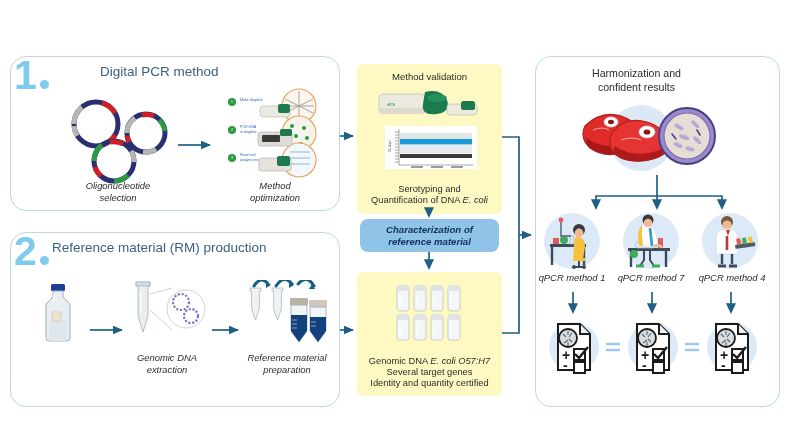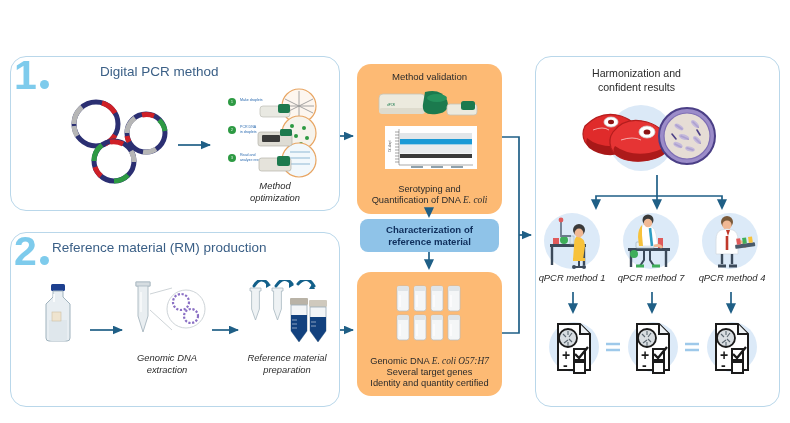--- a/index.html
+++ b/index.html
@@ -45,41 +45,41 @@
 
   .step-label{
     position:absolute;text-align:center;font-style:italic;
     font-size:9.4px;color:#2b2b2b;line-height:11.5px;
   }
   .step-label.plain{font-style:normal;}
   .step-label i{font-style:italic;}
 
   
   .midbox{
-    position:absolute;background:#fdba74;border-radius:14px;
+    position:absolute;background:#fef9c3;border-radius:6px;
     box-sizing:border-box;
   }
   #box-validation{left:357px;top:64px;width:145px;height:150px;}
   #box-genomic{left:357px;top:272px;width:145px;height:124px;}
   #box-charact{
     left:360px;top:219px;width:139px;height:33px;
     background:#8fc3e8;border-radius:8px;
   }
   .box-head{
     position:absolute;left:0;right:0;top:7px;text-align:center;
     font-size:9.6px;color:#2b2b2b;
   }
   .box-foot{
     position:absolute;left:2px;right:2px;text-align:center;
     font-size:9.3px;color:#2b2b2b;line-height:11px;
   }
-  .box-foot i{font-style:italic;font-family:Liberation Serif, serif;}
+  .box-foot i{font-style:italic;}
   #box-charact .ctext{
     position:absolute;left:0;right:0;top:5px;text-align:center;
-    font-size:9.6px;font-weight:bold;color:#0f2f5c;
+    font-size:9.6px;font-weight:bold;font-style:italic;color:#0f2f5c;
     line-height:12px;
   }
 
   .right-head{
     position:absolute;left:535px;top:66px;width:203px;text-align:center;
     font-size:10.6px;color:#2b2b2b;line-height:14px;
   }
 
   svg.layer{position:absolute;left:0;top:0;width:790px;height:423px;pointer-events:none;}
   .ic{position:absolute;}
@@ -118,20 +118,21 @@
           <circle r="20" stroke="#2b2f72"></circle>
           <path d="M-20 0 A20 20 0 0 1 -12 -16" stroke="#2d9a43"></path>
           <path d="M -4 -19 A20 20 0 0 1 9 -17" stroke="#cf2027"></path>
           <path d="M 17 -10 A20 20 0 0 1 20 1" stroke="#b6b6b6"></path>
           <path d="M 14 14 A20 20 0 0 1 0 20" stroke="#2d9a43"></path>
           <path d="M-13 15 A20 20 0 0 1 -19 6" stroke="#cf2027"></path>
         </g>
       </g>
     </svg>
   </div>
+  <div class="step-label" style="left:58px;top:180px;width:120px;">Oligonucleotide<br>selection</div>
 
   <div class="ic" style="left:222px;top:88px;">
     <svg width="108" height="92" viewBox="0 0 108 92">
       <circle cx="77" cy="18" r="17" fill="#fdf6ef" stroke="#e8a562" stroke-width="1.2"></circle>
       <g stroke="#9a9a9a" stroke-width="0.9">
         <path d="M77 3 L77 33 M63 11 L91 25 M63 25 L91 11 M62 18 L92 18"></path>
       </g>
       <circle cx="77" cy="45" r="17" fill="#f6f3ec" stroke="#e8a562" stroke-width="1.2"></circle>
       <g fill="#2d9a43">
           <circle cx="70" cy="38" r="2"></circle>

